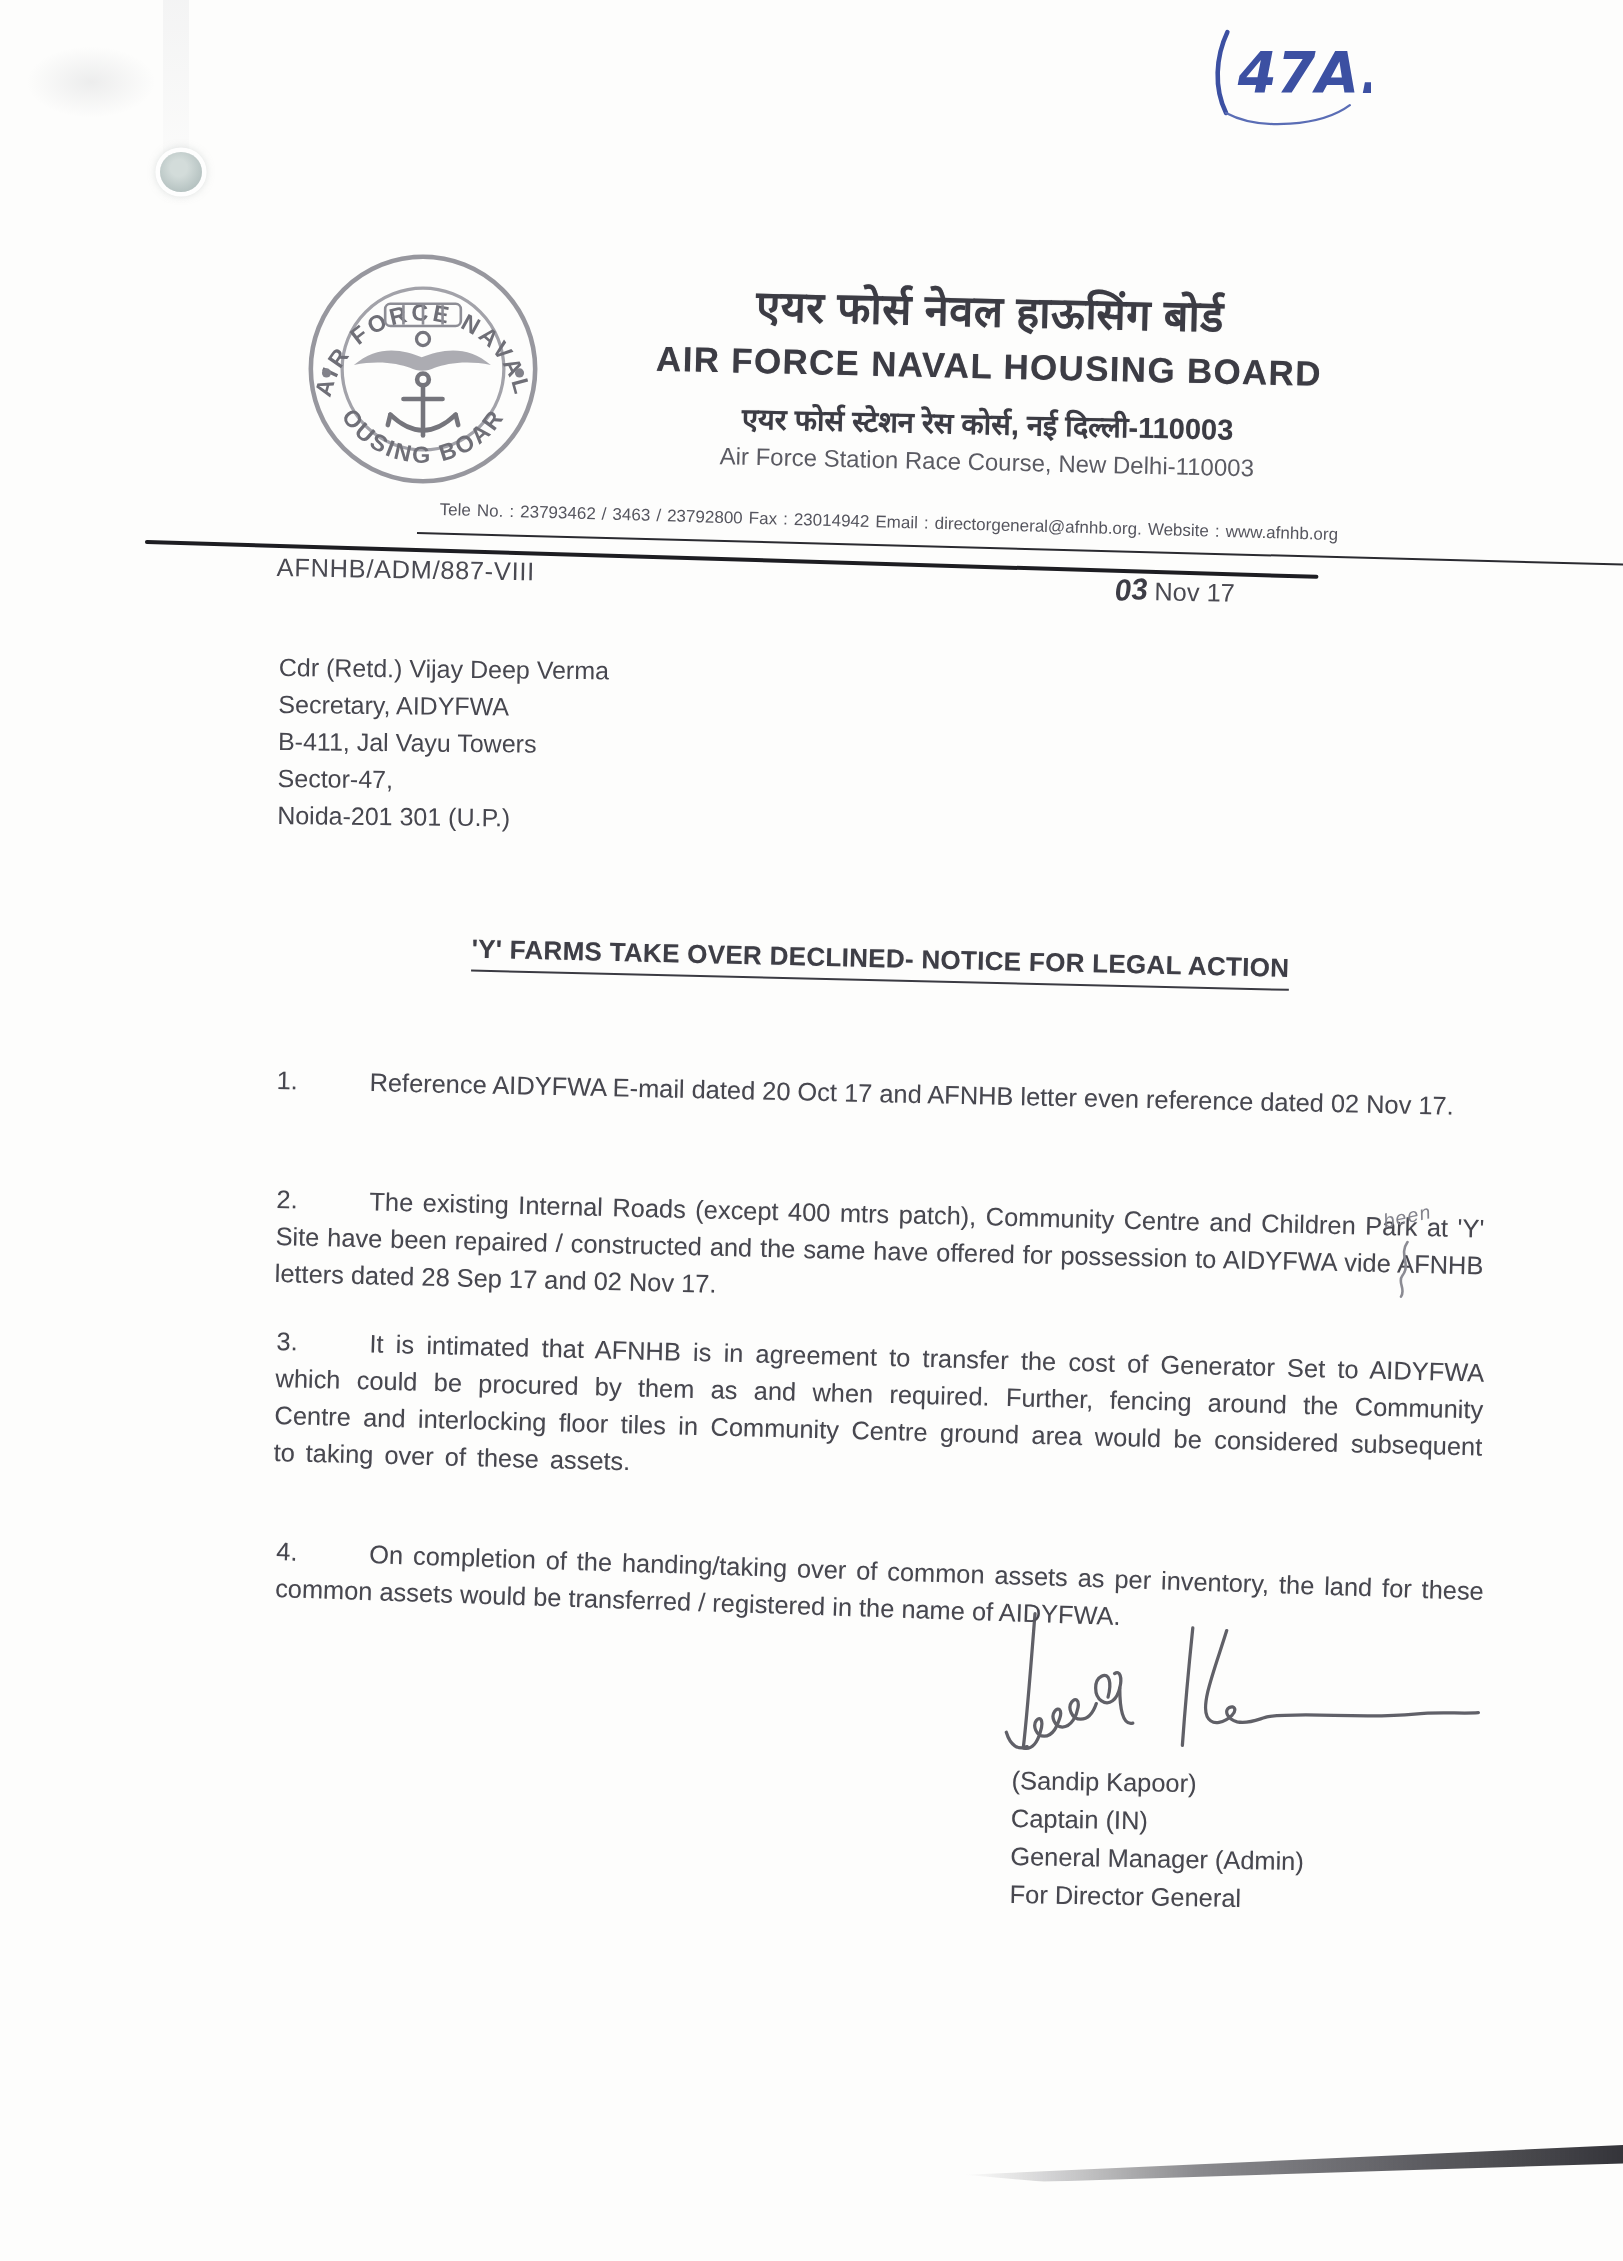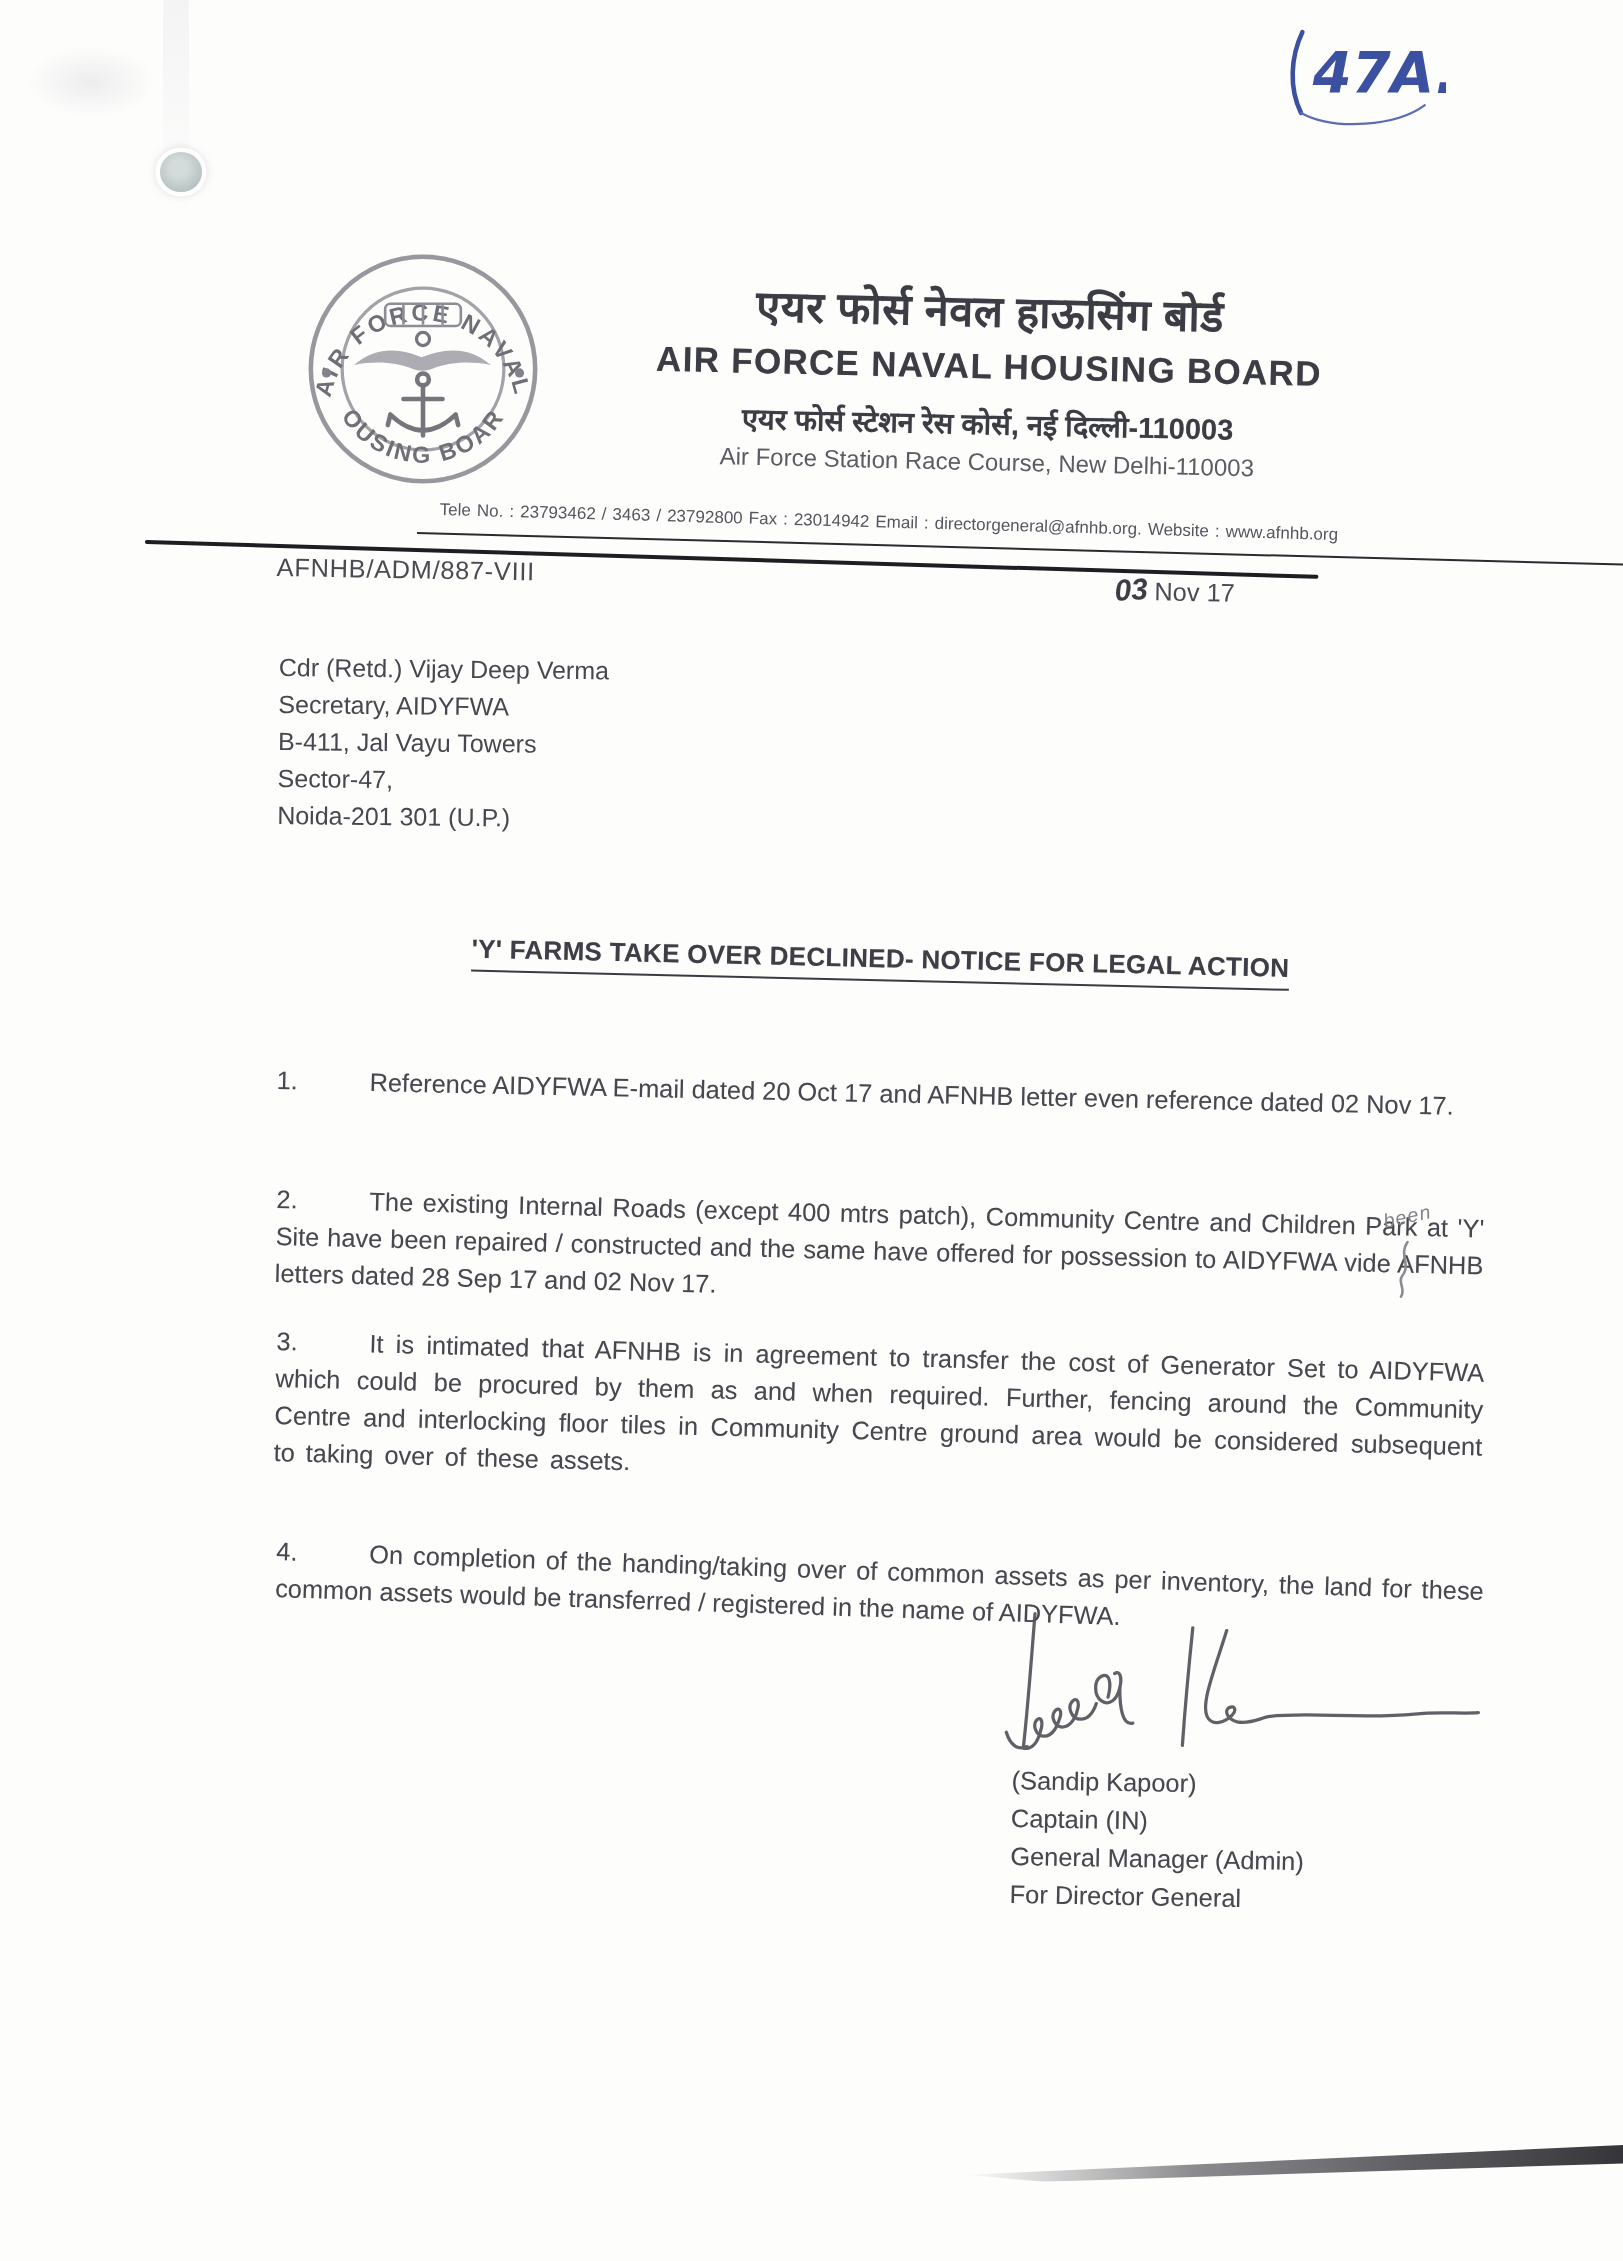--- a/index.html
+++ b/index.html
@@ -29,21 +29,21 @@
   }
   .scan-wedge {
     position:absolute; left:965px; top:2146px; width:659px; height:34px;
     background:linear-gradient(to right, rgba(40,40,48,0), rgba(45,45,52,.55) 35%, rgba(30,30,36,.9));
     clip-path:polygon(0 78%, 100% 4%, 100% 58%, 12% 100%);
     transform:rotate(-0.4deg);
     filter:blur(0.7px);
   }
 
   
-  .page-annotation { position:absolute; left:1276px; top:23px; width:170px; height:114px; }
+  .page-annotation { position:absolute; left:1201px; top:23px; width:170px; height:114px; }
 
   
   .logo { position:absolute; left:303px; top:249px; width:240px; height:240px; }
 
   .lh-text {
     position:absolute; left:580px; top:271px; width:822px;
     text-align:center; transform:rotate(1.3deg); transform-origin:left top;
     color:#3c3c44;
   }
   .lh-hindi-name { font-size:43px; font-weight:700; letter-spacing:0.7px;

